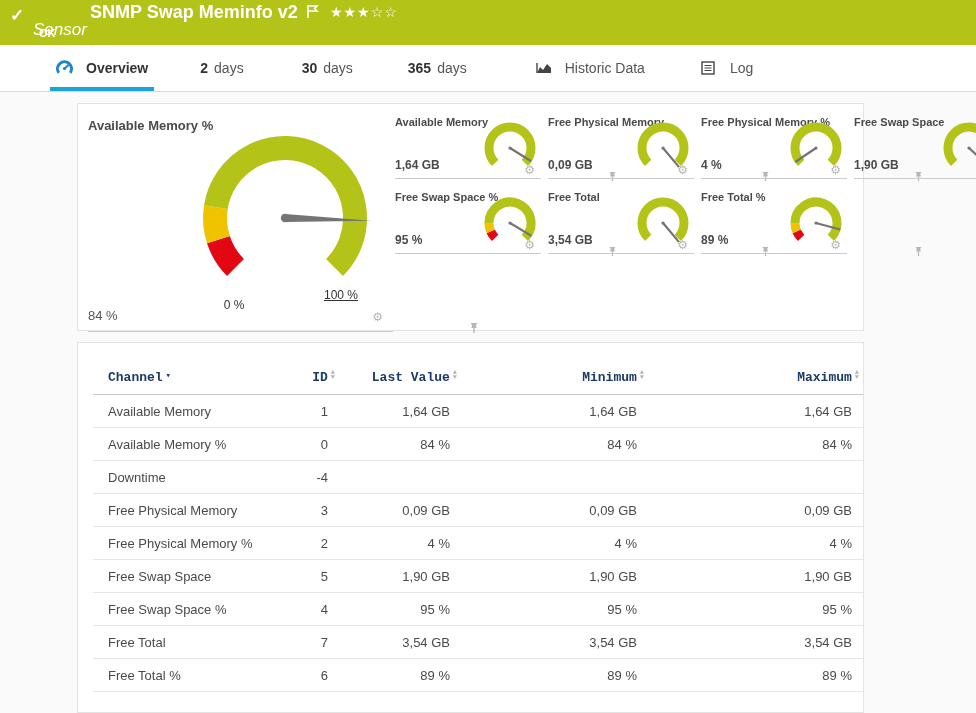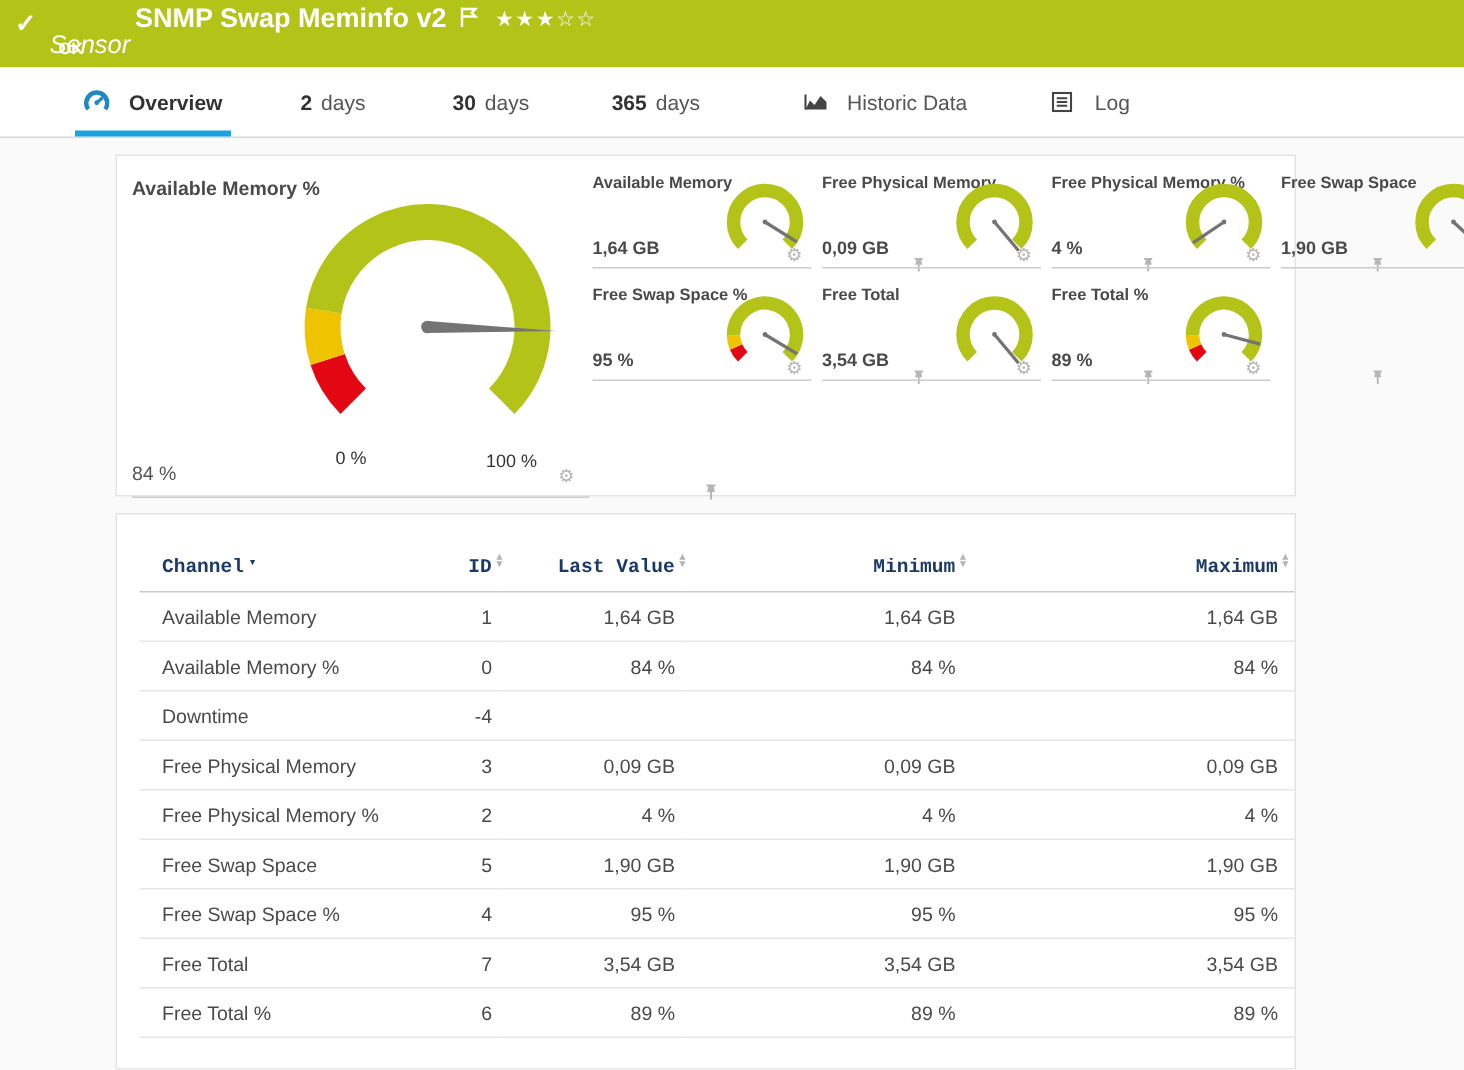--- a/index.html
+++ b/index.html
@@ -35,21 +35,21 @@
   .card { position:absolute; left:33px; width:787px; background:#fff; border:1px solid #e3e3e3;margin-left:44px; }
   #card-gauges { top:103px; height:228px; }
   #card-table  { top:342px; height:371px; overflow:hidden; }
 
   
   .main-panel { position:absolute; left:10px; top:8px; width:305px; height:212px; }
   .main-panel .g-title { position:absolute; left:0; top:6px; font-size:13px; font-weight:bold; color:#4a4a4a; }
   .main-panel svg { position:absolute; left:97px; top:11px; }
   .scale-label { position:absolute; font-size:12px; color:#333; width:60px; text-align:center; }
   .lbl-0   { left:116px; top:186px; }
-  .lbl-100 { left:223px; top:188px; }
+  .lbl-100 { left:223px; top:176px;text-decoration:underline; }
   .main-panel .g-value { position:absolute; left:0; top:196px; font-size:13px; color:#555; }
   .panel-icons { position:absolute; display:flex; gap:4px; align-items:center; color:#b6b6b6; }
   .main-panel .panel-icons { right:6px; top:199px; }
   .main-panel .underline { position:absolute; left:0; right:0; bottom:-8px; border-bottom:1px solid #ccc; }
 
   
   .mini-grid { position:absolute; left:317px; top:8px; width:612px; display:grid; grid-template-columns:repeat(4,153px); grid-auto-rows:75px; }
   .mini { position:relative; width:146px; }
   .mini .g-title { position:absolute; left:0; top:4px; font-size:11px; font-weight:bold; color:#4a4a4a; }
   .mini svg { position:absolute; left:84px; top:7px; }

